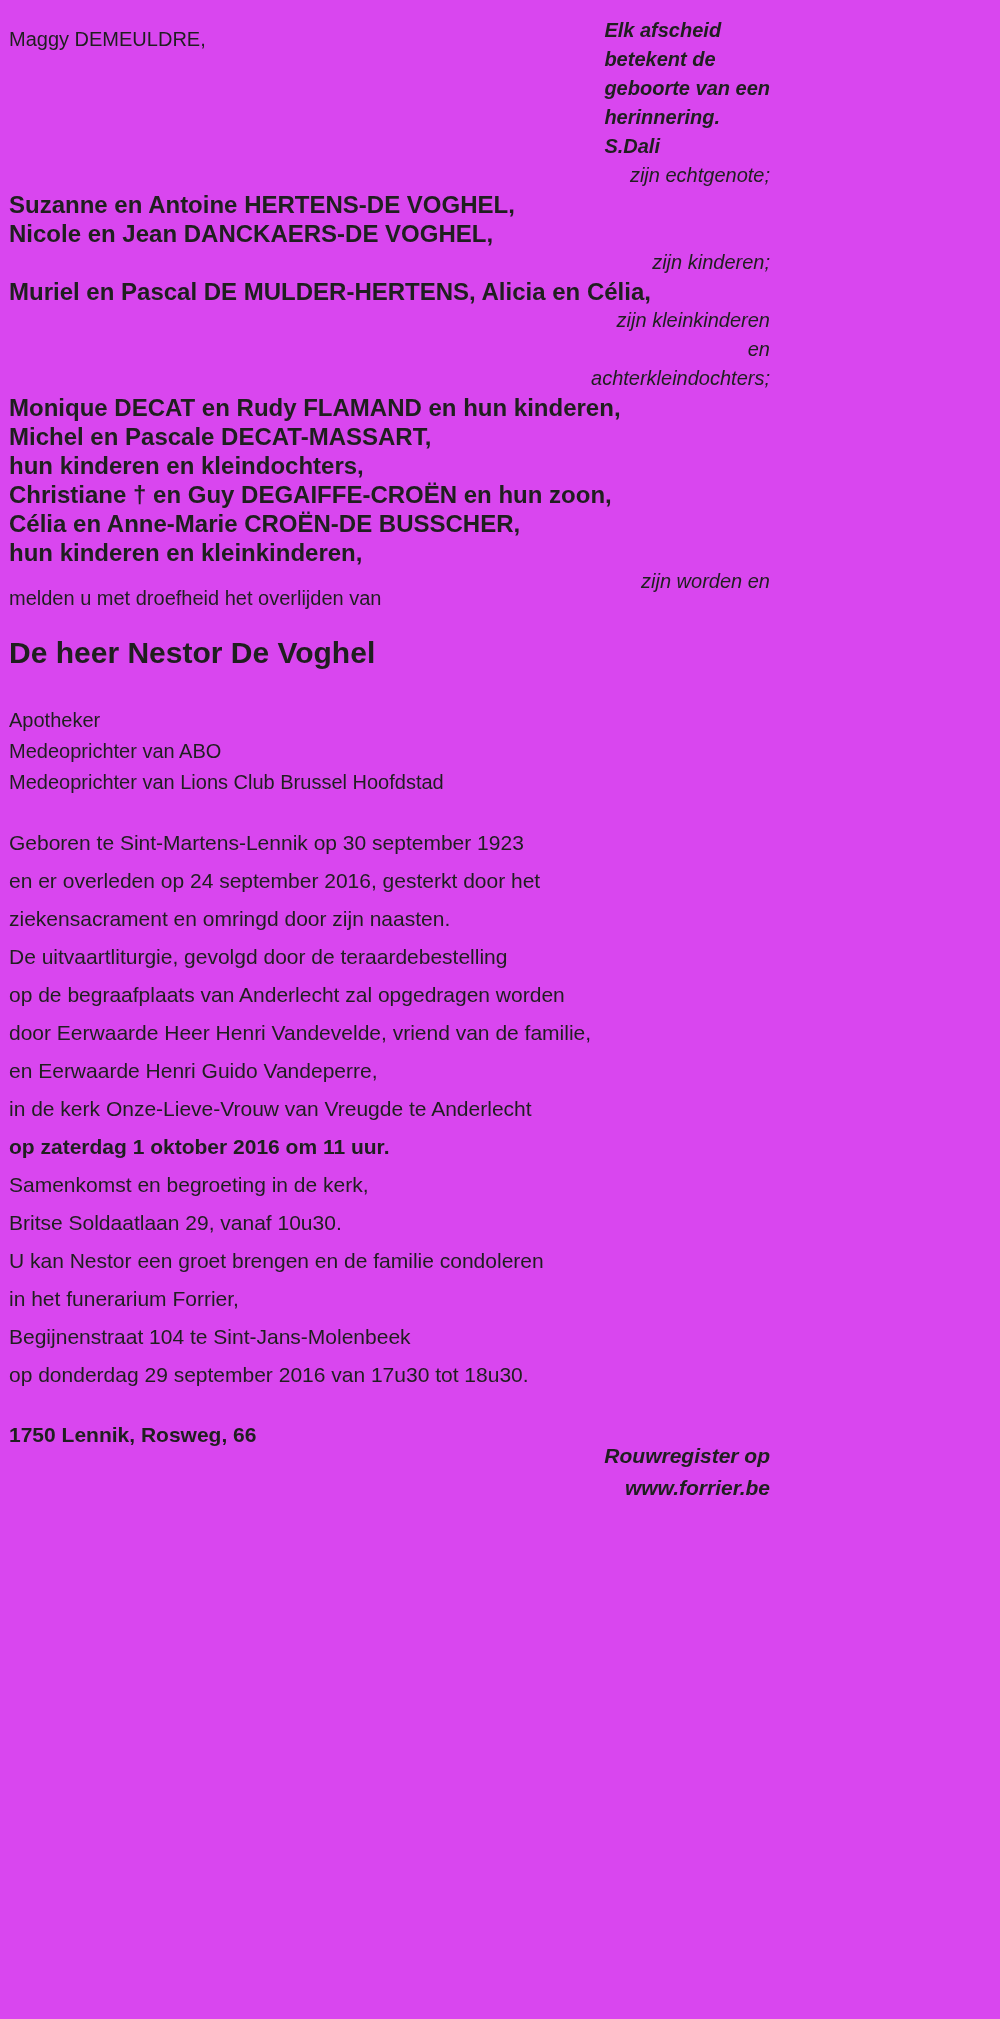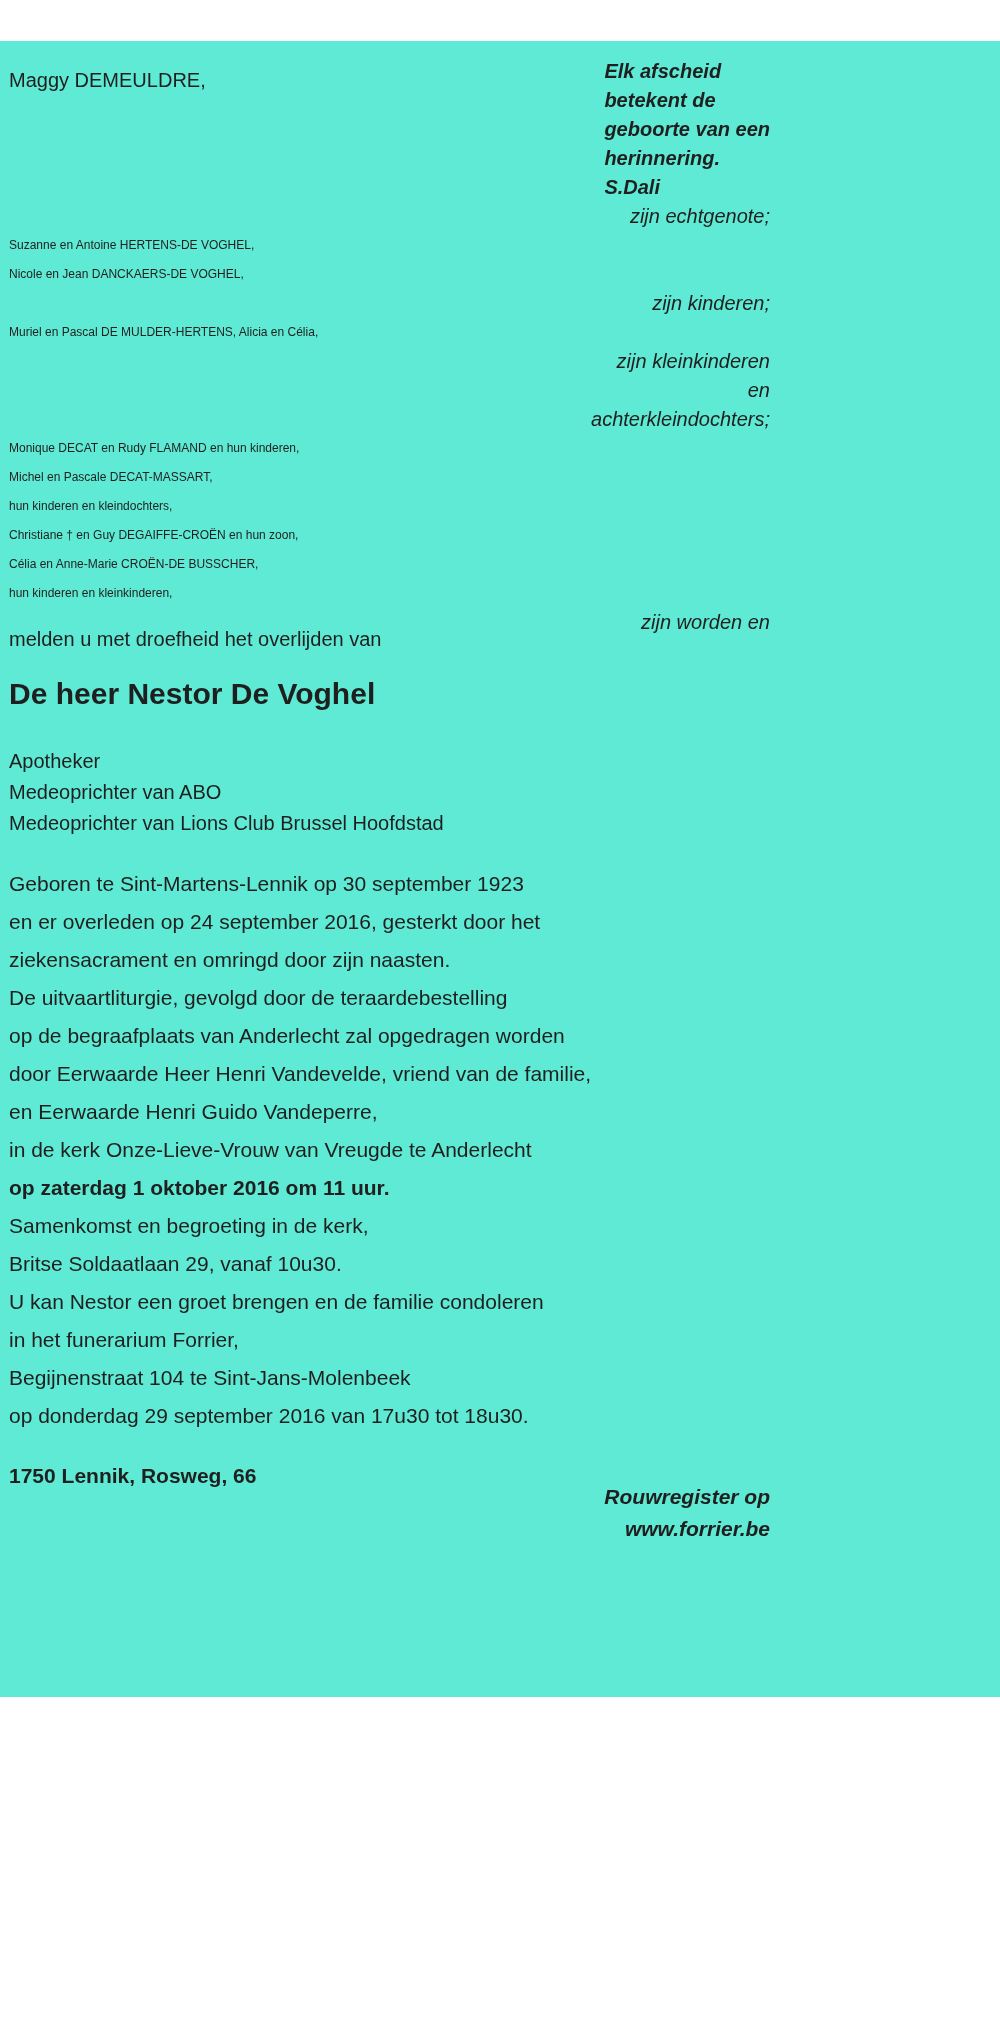--- a/index.html
+++ b/index.html
@@ -6,24 +6,23 @@
   html, body { background: #ffffff; }
   body {
     width: 1000px;
     height: 2019px;
     font-family: "Liberation Sans", "DejaVu Sans", sans-serif;
     color: #1f1f1f;
     overflow: hidden;
   }
   .page {
     width: 1000px;
-    height: 1656px;
+    height: 2019px;
     padding: 16px 230px 0 9px;
-    background: #5eead4;
-    margin-top: 41px;
+    background: #d946ef;
   }
   .header-row {
     display: flex;
     justify-content: space-between;
     align-items: flex-start;
   }
   .announcer {
     font-size: 20px;
     line-height: 29px;
     padding-top: 9px;
@@ -35,22 +34,23 @@
     font-weight: bold;
     font-style: italic;
   }
   .role {
     font-size: 20px;
     line-height: 29px;
     font-style: italic;
     text-align: right;
   }
   .names {
-    font-size: 12px;
+    font-size: 24px;
     line-height: 29px;
+    font-weight: bold;
   }
   .announce-line {
     font-size: 20px;
     line-height: 29px;
     margin-top: -12px;
   }
   .deceased-name {
     font-size: 30px;
     line-height: 36px;
     font-weight: bold;

